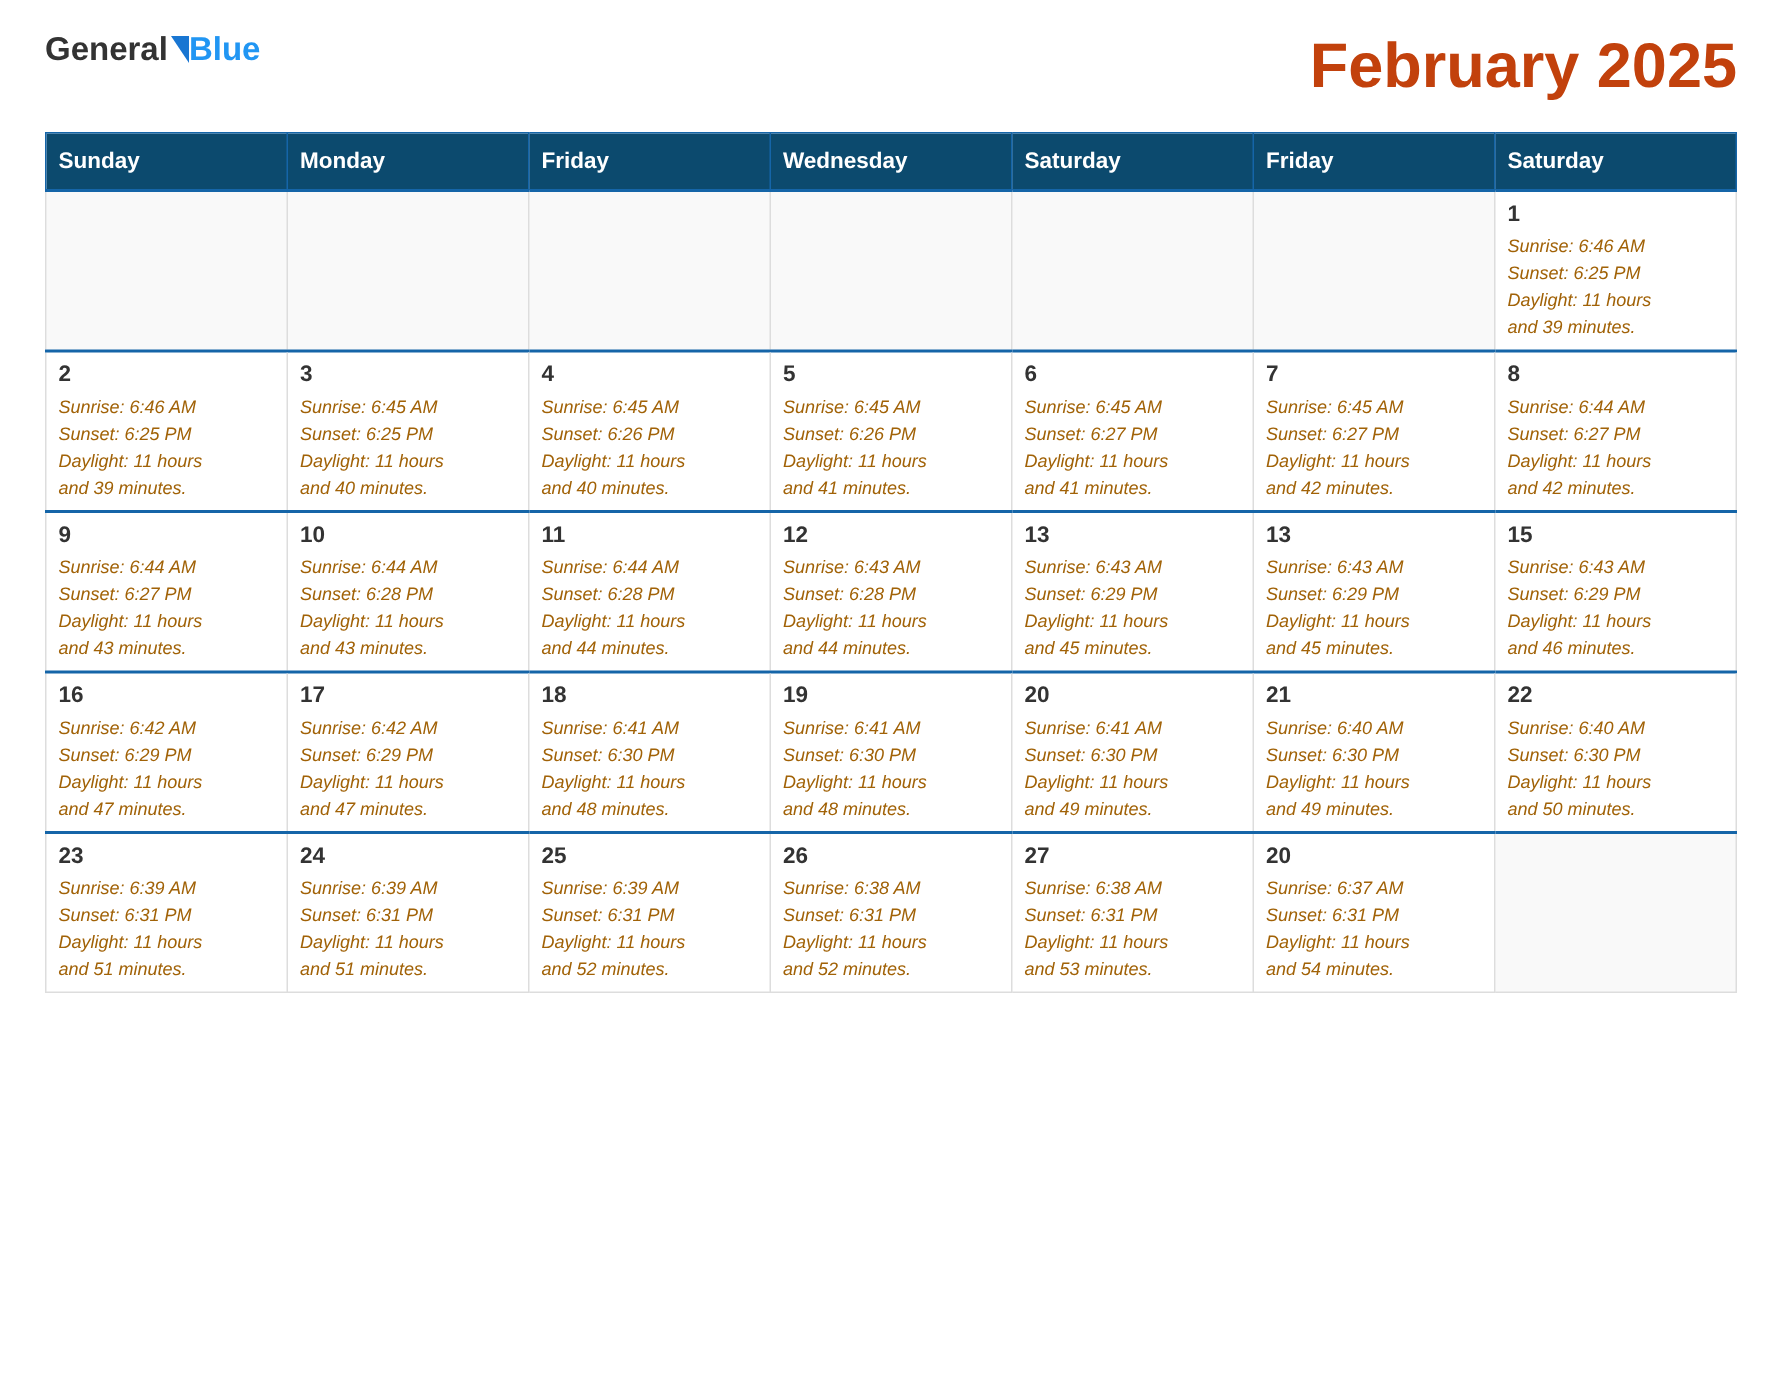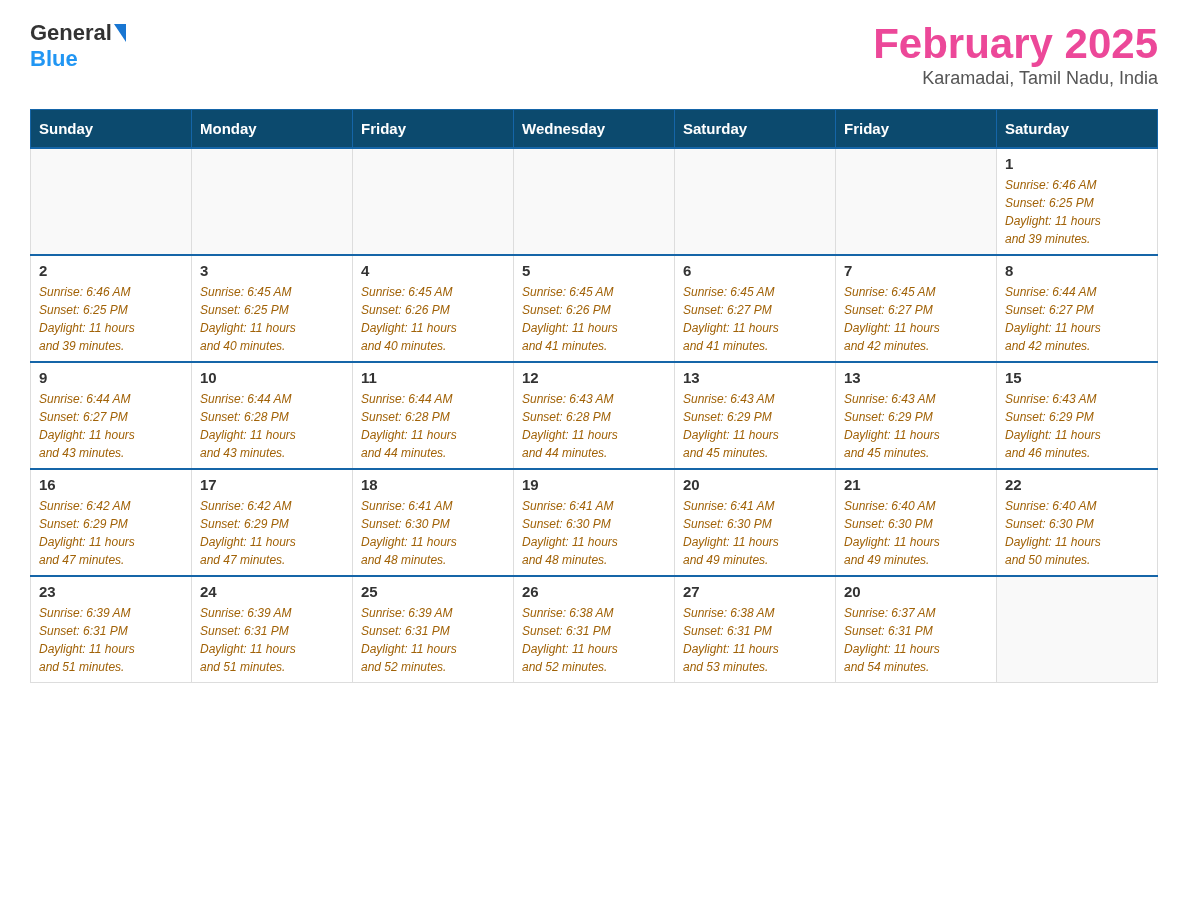--- a/index.html
+++ b/index.html
@@ -11,21 +11,20 @@
       min-height: 918px;
     }
     .header {
       display: flex;
       justify-content: space-between;
       align-items: flex-start;
       margin-bottom: 20px;
     }
     .logo {
       display: flex;
-      flex-direction: column;
       align-items: flex-start;
     }
     .logo-general {
       font-size: 22px;
       font-weight: bold;
       color: #333;
       display: flex;
       align-items: center;
     }
     .logo-blue {
@@ -41,21 +40,21 @@
       border-top: 18px solid #1976d2;
       margin-left: 2px;
       display: inline-block;
     }
     .title-area {
       text-align: right;
     }
     .month-title {
       font-size: 42px;
       font-weight: bold;
-      color: #ec4899;
+      color: #c2410c;
     }
     .location {
       font-size: 18px;
       color: #555;
     }
     .calendar {
       width: 100%;
       border-collapse: collapse;
       border: 1px solid #ccc;
     }
@@ -112,21 +111,20 @@
     <div class="logo-line1">
       <span class="logo-general">General</span>
       <span class="logo-arrow"></span>
     </div>
     <div>
       <span class="logo-blue">Blue</span>
     </div>
   </div>
   <div class="title-area">
     <div class="month-title">February 2025</div>
-    <div class="location">Karamadai, Tamil Nadu, India</div>
   </div>
 </div>
 
 <table class="calendar">
   <thead>
     <tr>
     <th>Sunday</th>
         <th>Monday</th>
         <th>Friday</th>
         <th>Wednesday</th>

